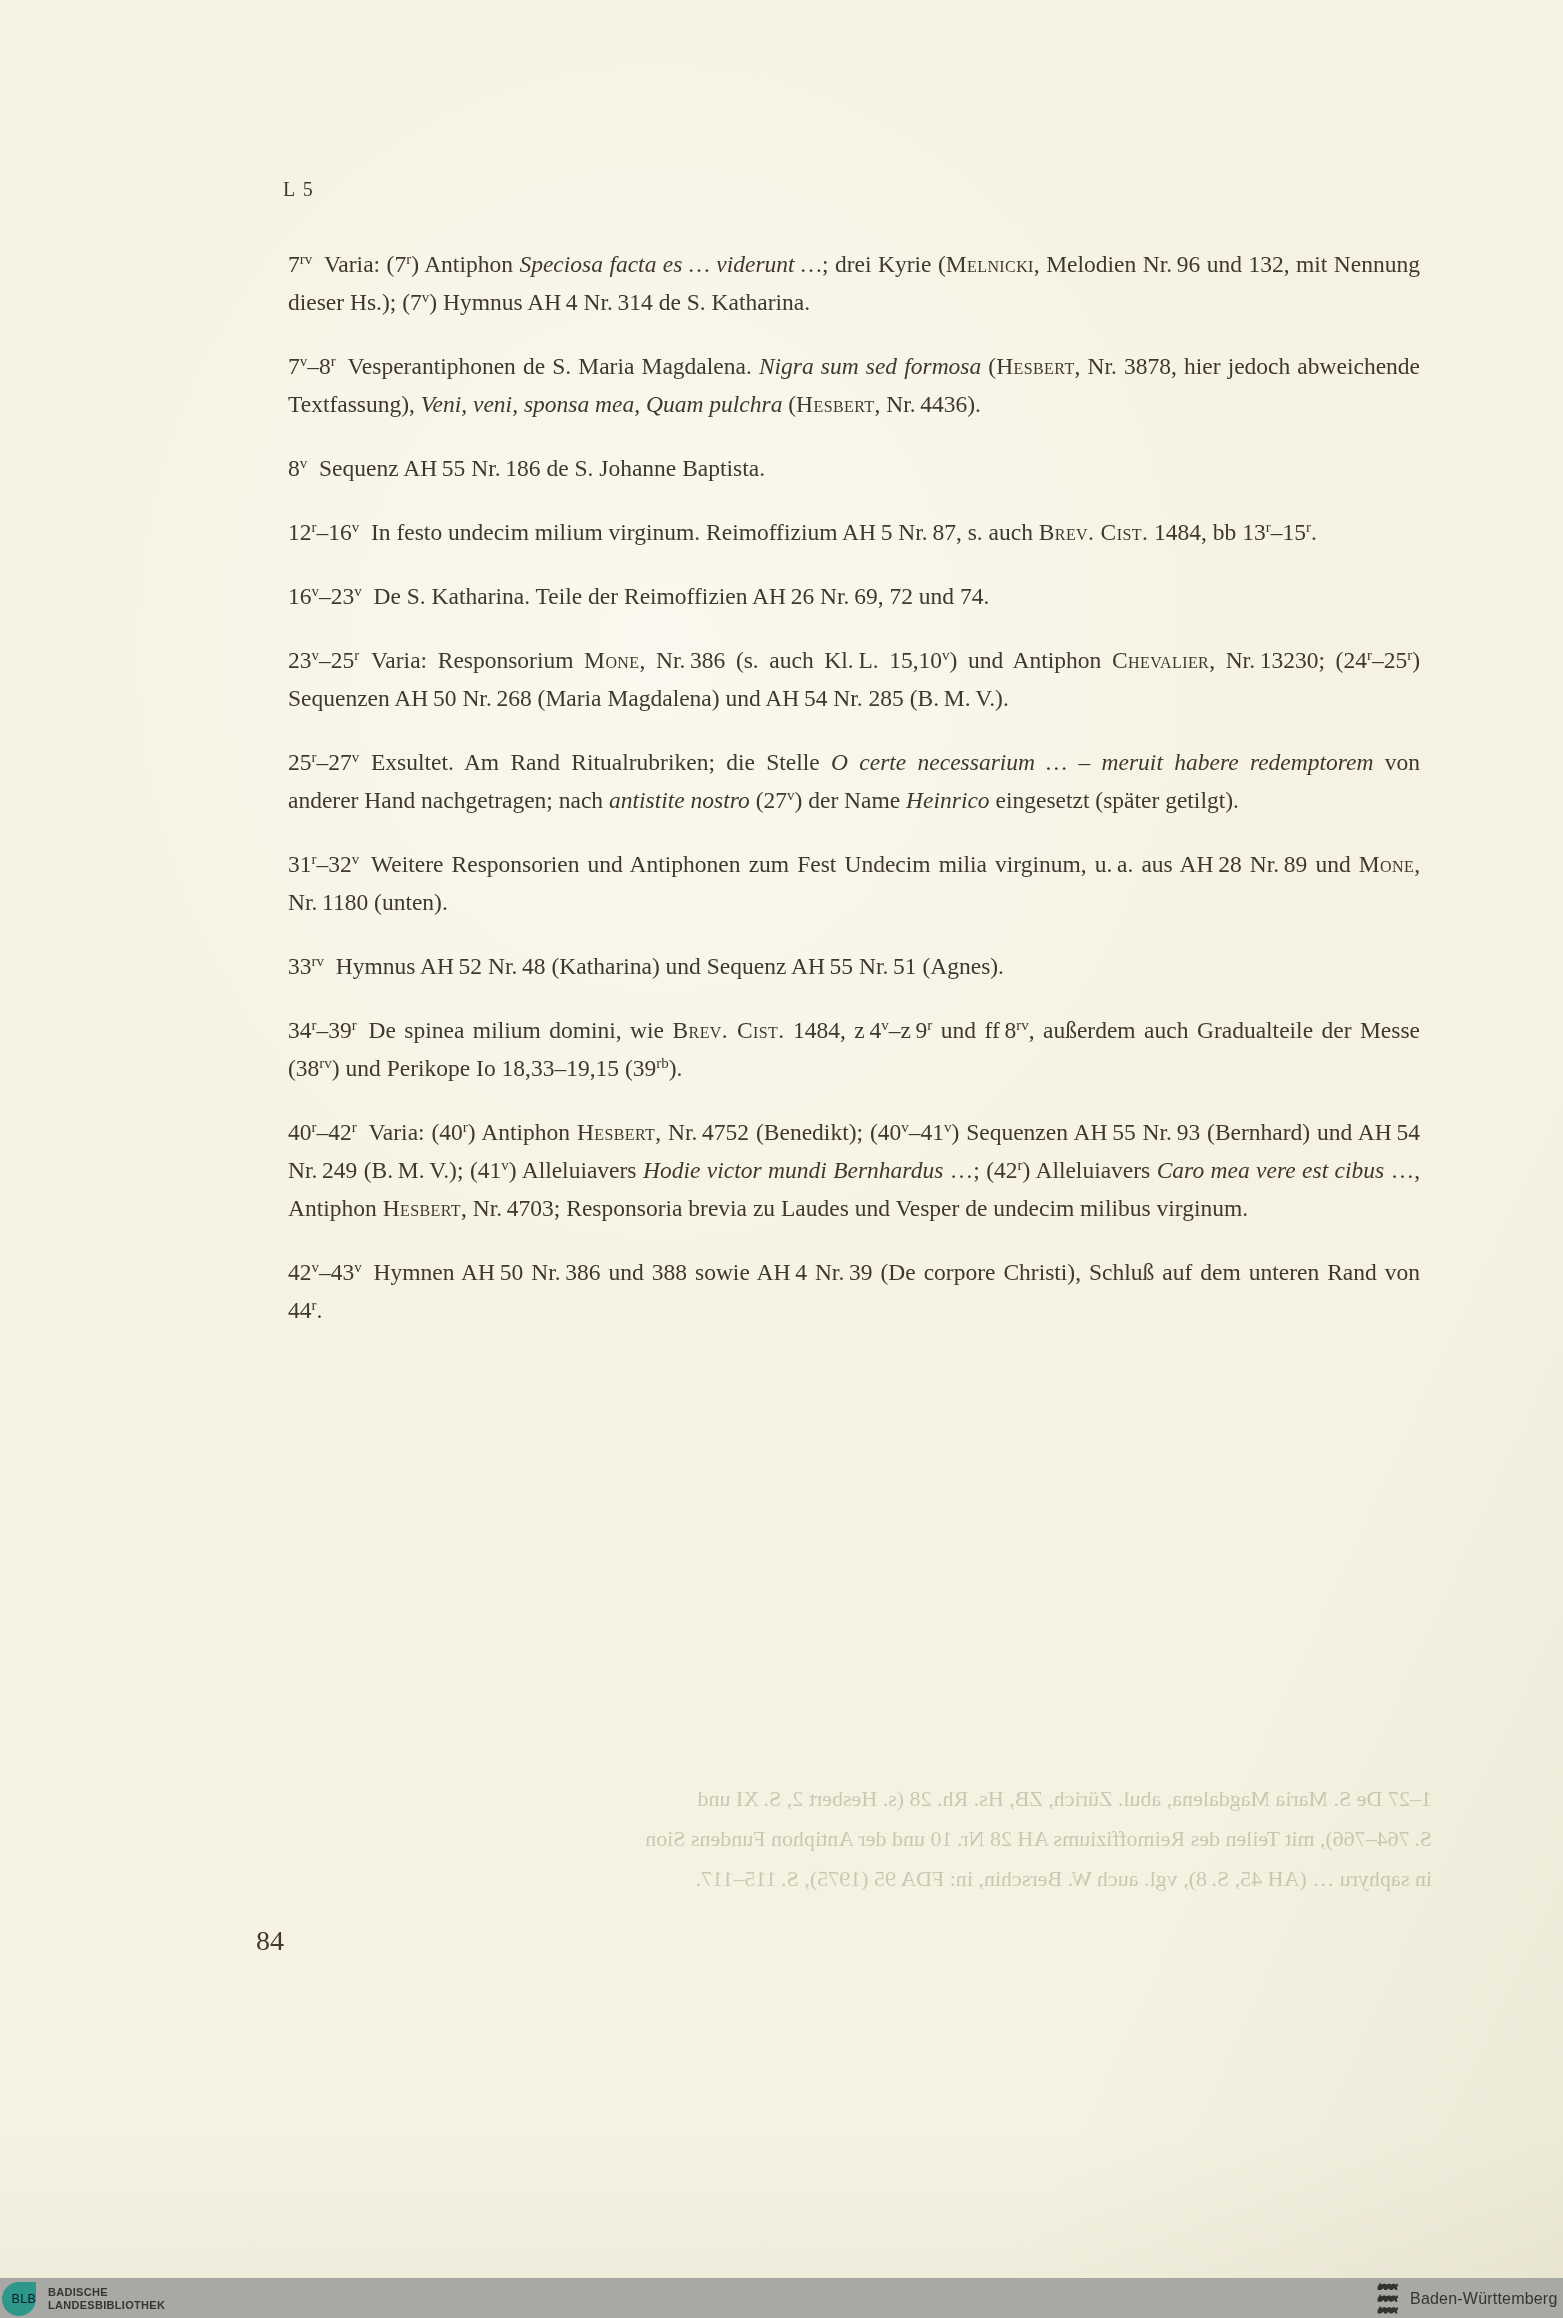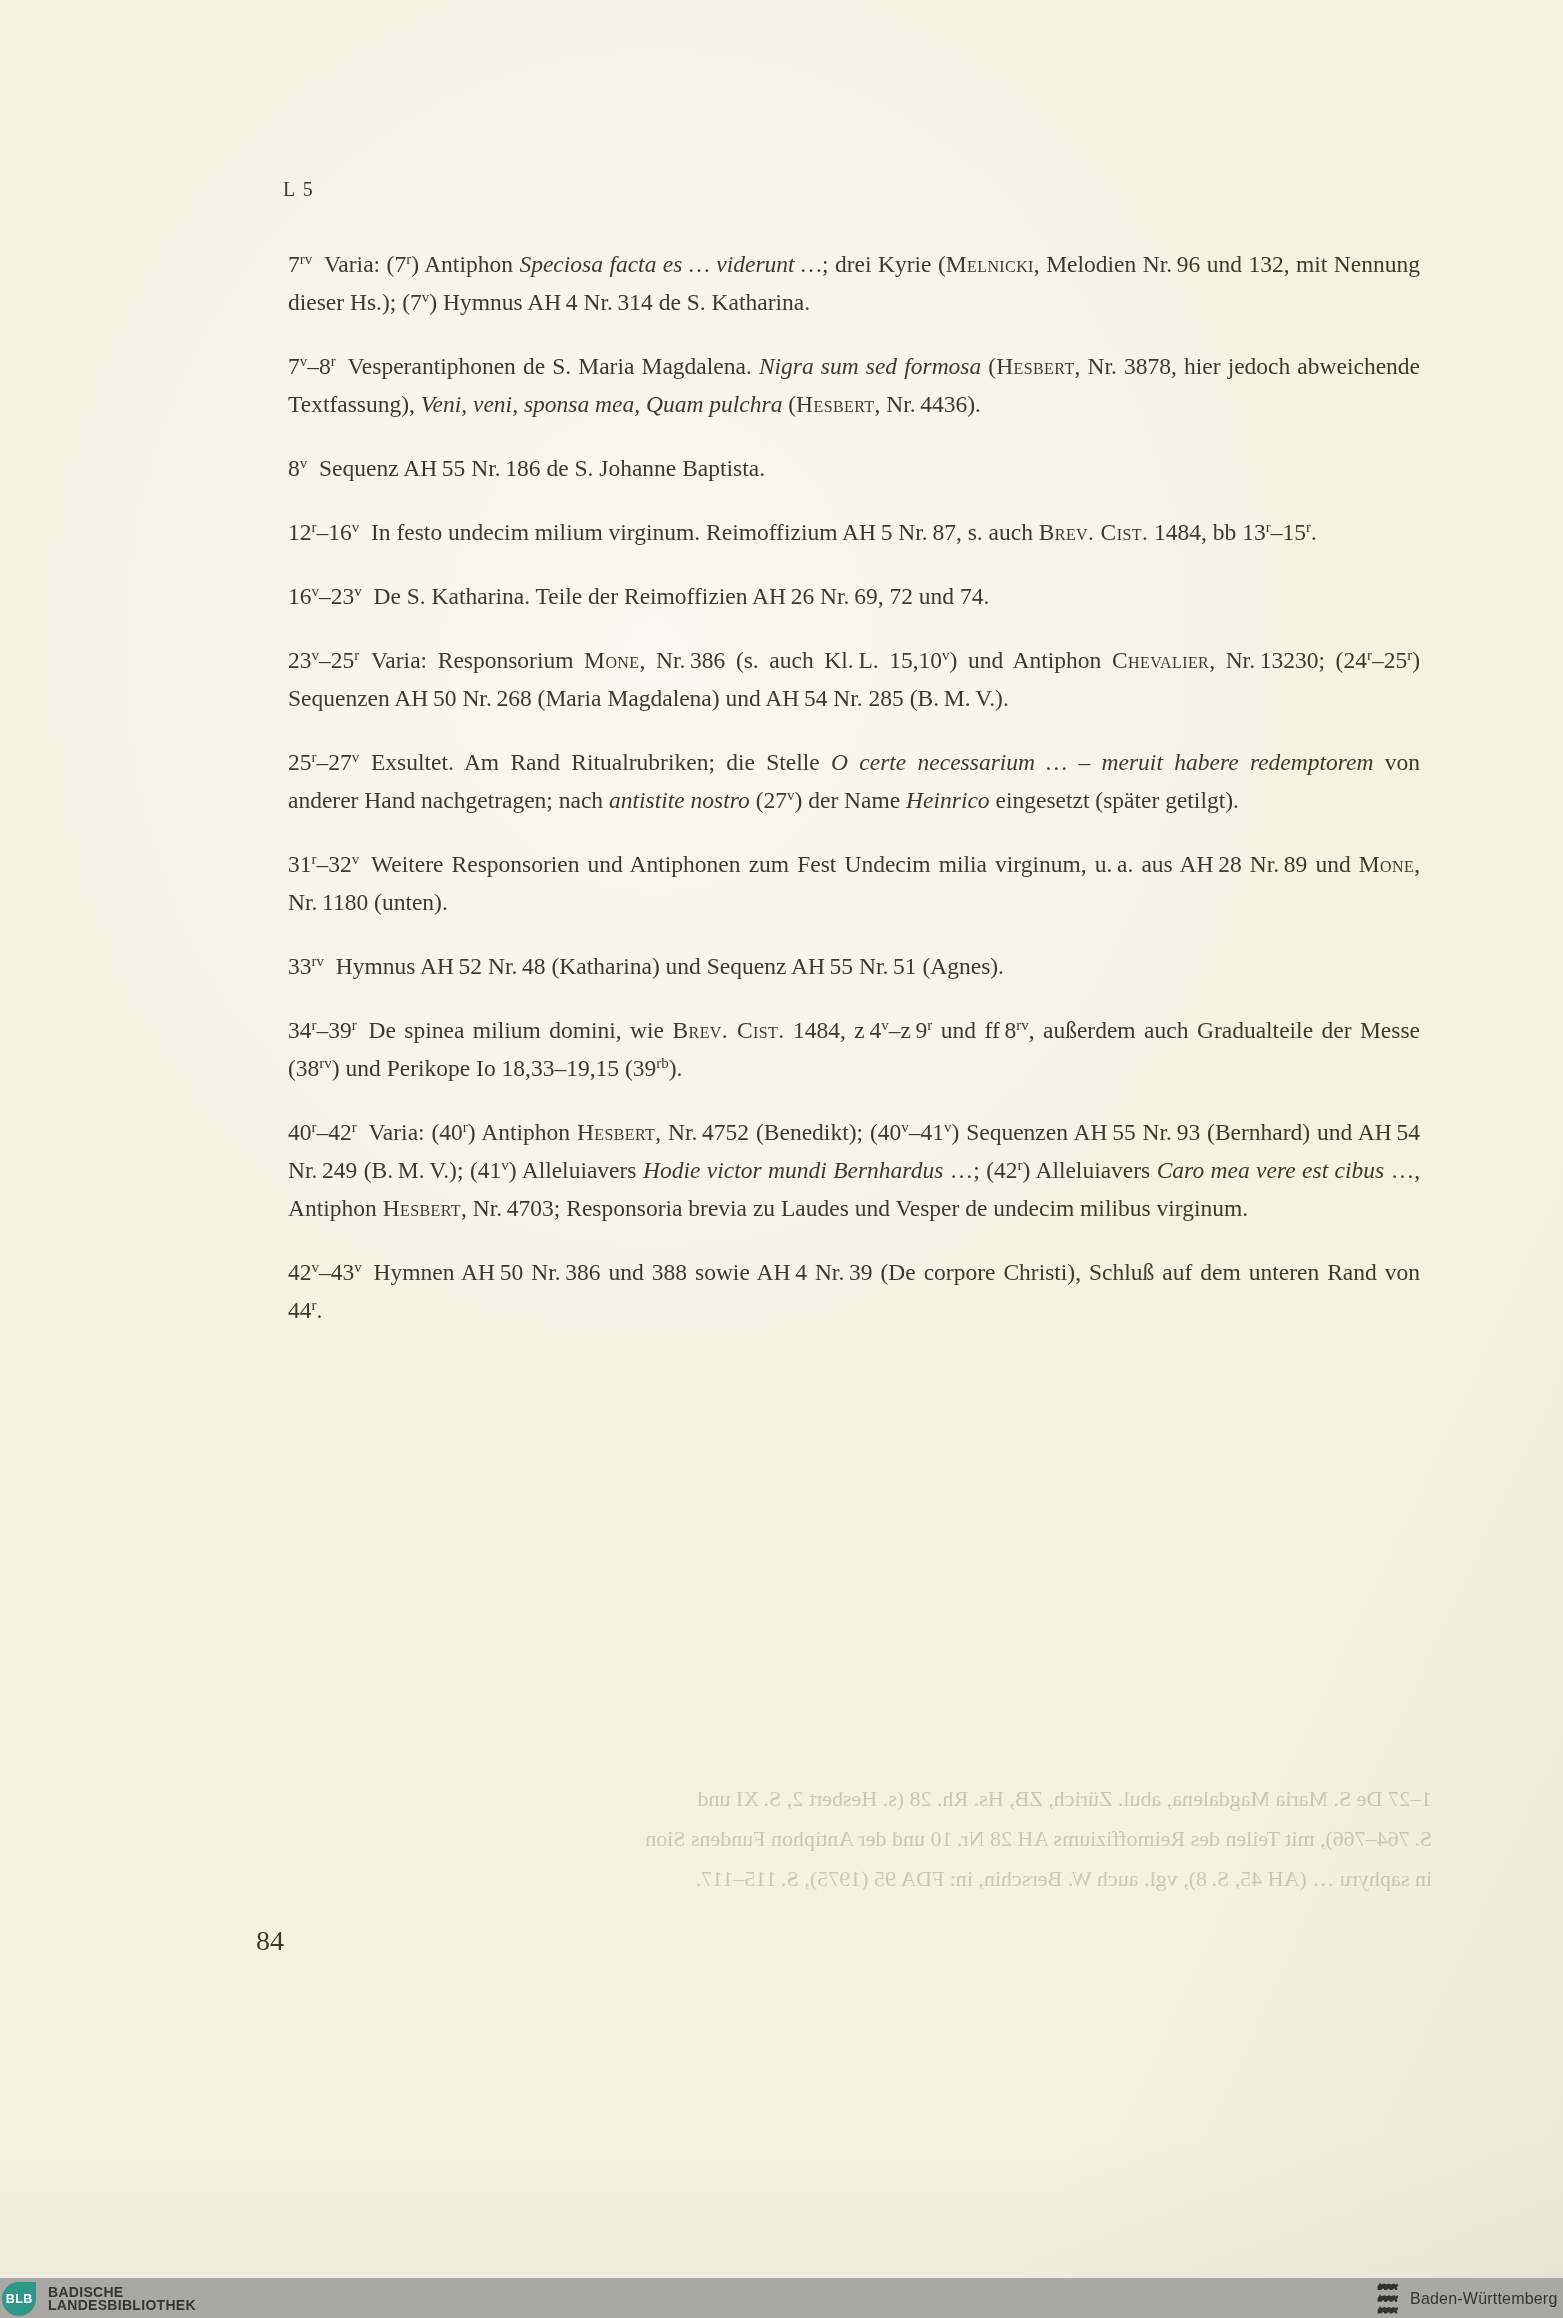--- a/index.html
+++ b/index.html
@@ -47,26 +47,26 @@
     position:absolute;left:0;top:2278px;width:1563px;height:41px;
     background:var(--bar,#a8a8a4);
     display:flex;align-items:center;justify-content:space-between;
     font-family:"Liberation Sans", sans-serif;
   }
   .footer-left{display:flex;align-items:center;padding-left:2.3px;}
   .blb-logo{
     width:34px;height:34px;flex:0 0 auto;
     background:var(--teal,#2f968a);
     border-radius:50% 0 50% 50%;
-    display:flex;align-items:center;justify-content:center;
-    color:#ffffff;font-weight:bold;font-size:12.5px;letter-spacing:0.4px;
+    display:flex;align-items:center;justify-content:flex-end;
+    color:#0f172a;font-weight:normal;font-size:12.5px;letter-spacing:0.4px;
   }
   .brand{
     margin-left:11.7px;
-    font-weight:bold;font-size:14px;line-height:12.5px;letter-spacing:0.3px;
+    font-weight:bold;font-size:11px;line-height:12.5px;letter-spacing:0.3px;
     color:var(--ftext,#36362f);text-transform:uppercase;
   }
   .footer-right{
     display:flex;align-items:center;gap:10.2px;padding-right:5.5px;
     color:var(--ftext,#36362f);
   }
   .coat{flex:0 0 auto;display:block;}
   .state-label{font-size:16px;letter-spacing:0.2px;}
 </style>
 </head>

